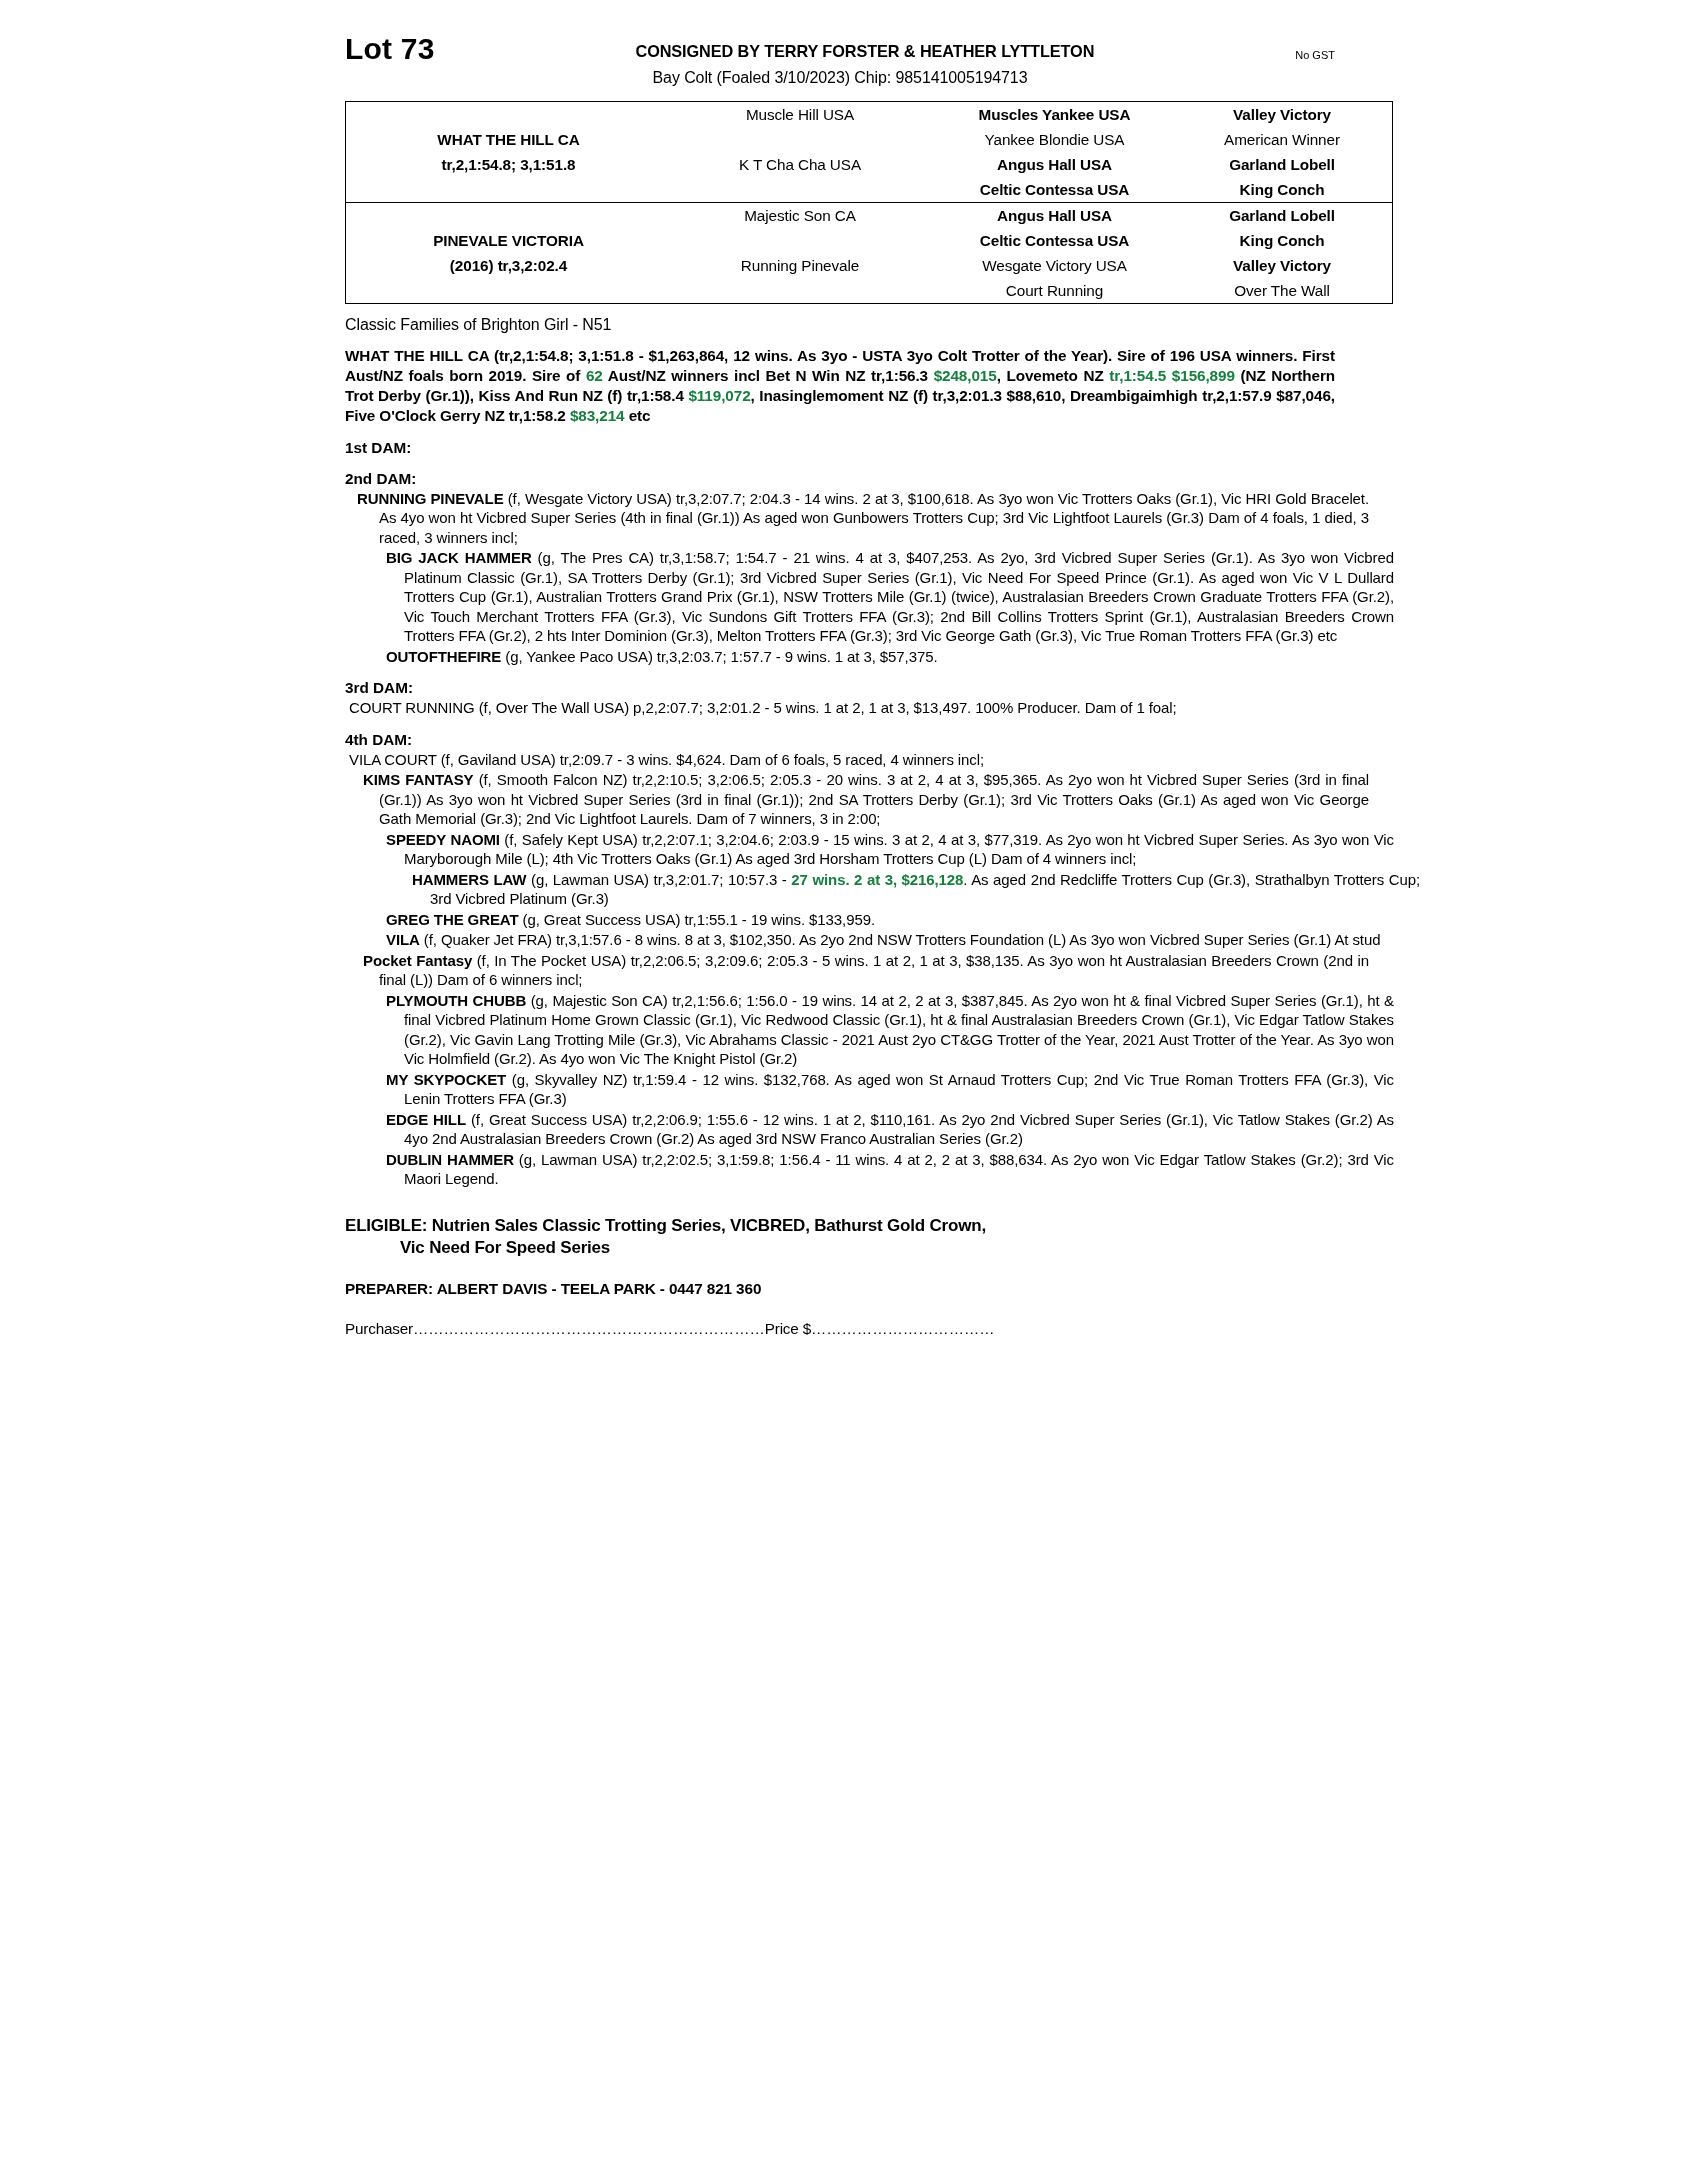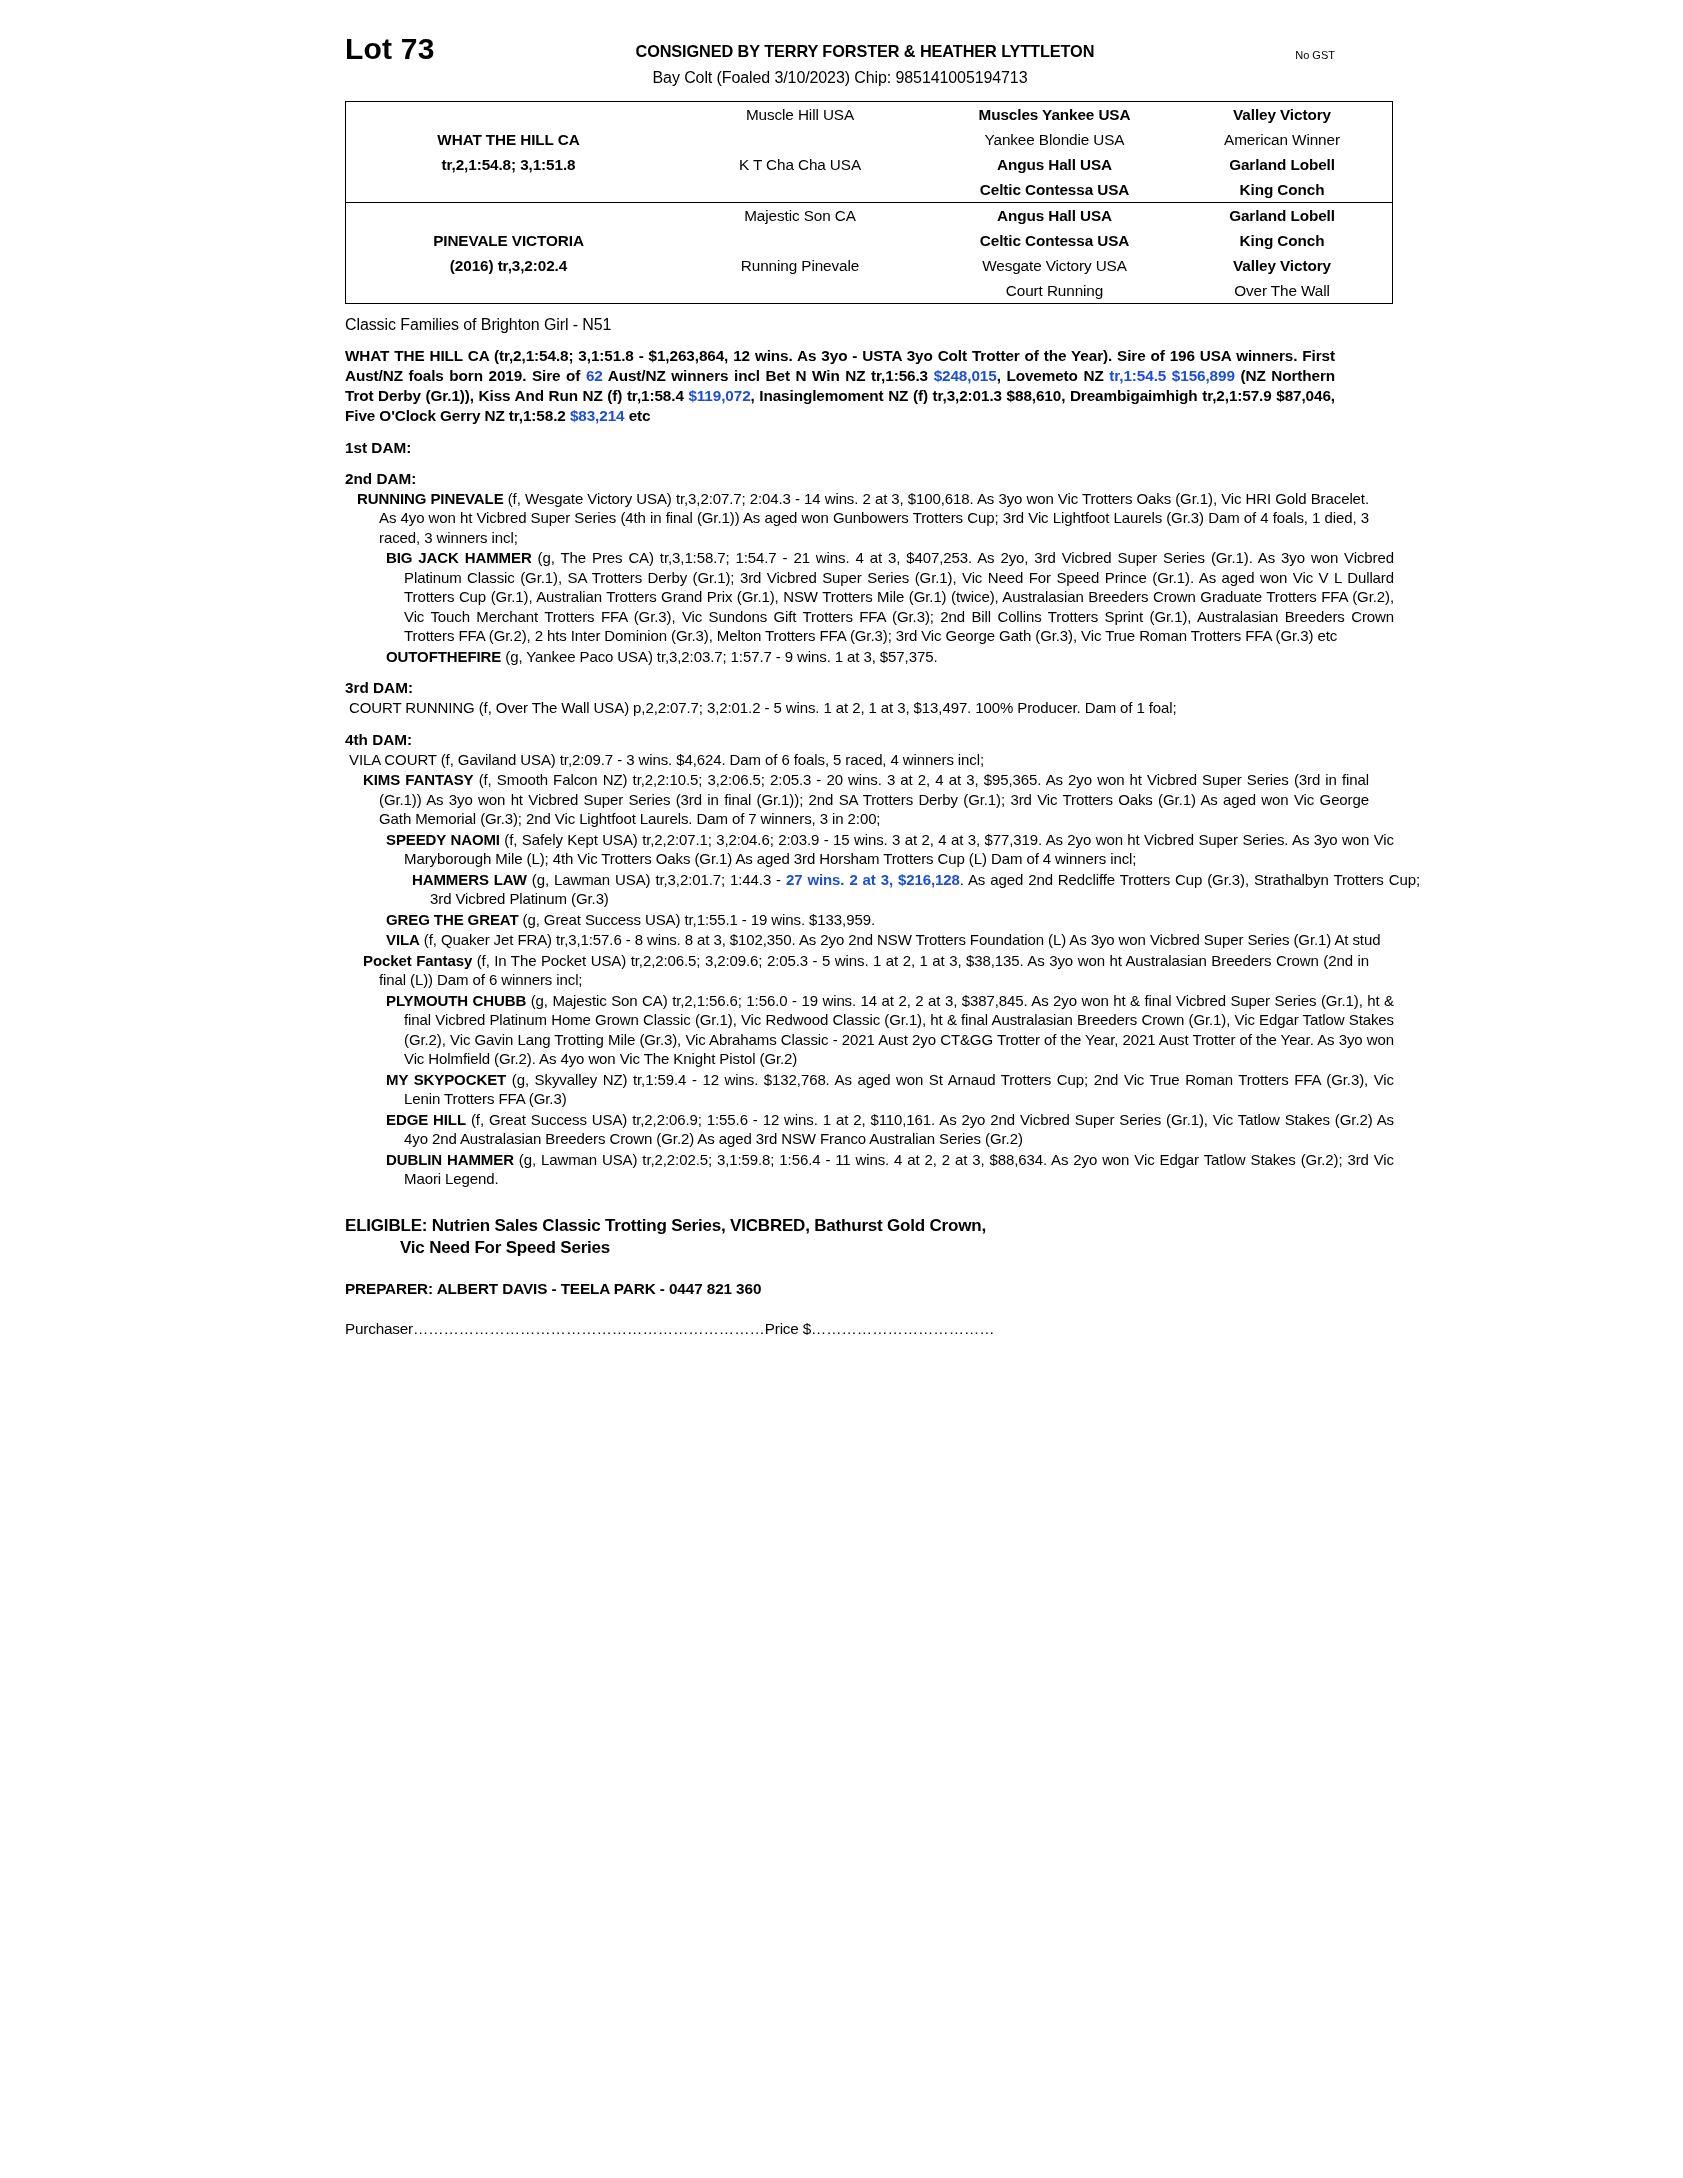--- a/index.html
+++ b/index.html
@@ -84,21 +84,21 @@
   }
   .sire-para {
     font-size: 15.3px;
     font-weight: bold;
     text-align: justify;
     width: 990px;
     margin-top: 12px;
     line-height: 1.30;
     letter-spacing: -0.1px;
   }
-  .red { color: #1d4ed8; }
+  .red { color: #15803d; }
   .dam-head {
     font-size: 15.3px;
     font-weight: bold;
     margin-top: 13px;
     margin-bottom: 1px;
   }
   p.t {
     font-size: 15px;
     text-align: justify;
     width: 990px;
@@ -211,21 +211,21 @@
   <p class="t ind2"><span class="b">BIG JACK HAMMER</span><span> (g, The Pres CA) tr,3,1:58.7; 1:54.7 - 21 wins. 4 at 3, $407,253. As 2yo, 3rd Vicbred Super Series (Gr.1). As 3yo won Vicbred Platinum Classic (Gr.1), SA Trotters Derby (Gr.1); 3rd Vicbred Super Series (Gr.1), Vic Need For Speed Prince (Gr.1). As aged won Vic V L Dullard Trotters Cup (Gr.1), Australian Trotters Grand Prix (Gr.1), NSW Trotters Mile (Gr.1) (twice), Australasian Breeders Crown Graduate Trotters FFA (Gr.2), Vic Touch Merchant Trotters FFA (Gr.3), Vic Sundons Gift Trotters FFA (Gr.3); 2nd Bill Collins Trotters Sprint (Gr.1), Australasian Breeders Crown Trotters FFA (Gr.2), 2 hts Inter Dominion (Gr.3), Melton Trotters FFA (Gr.3); 3rd Vic George Gath (Gr.3), Vic True Roman Trotters FFA (Gr.3) etc</span></p>
   <p class="t ind2"><span class="b">OUTOFTHEFIRE</span><span> (g, Yankee Paco USA) tr,3,2:03.7; 1:57.7 - 9 wins. 1 at 3, $57,375.</span></p>
 
   <div class="dam-head">3rd DAM:</div>
   <p class="t ind0"><span>COURT RUNNING</span><span> (f, Over The Wall USA) p,2,2:07.7; 3,2:01.2 - 5 wins. 1 at 2, 1 at 3, $13,497. 100% Producer. Dam of 1 foal;</span></p>
 
   <div class="dam-head">4th DAM:</div>
   <p class="t ind0"><span>VILA COURT</span><span> (f, Gaviland USA) tr,2:09.7 - 3 wins. $4,624. Dam of 6 foals, 5 raced, 4 winners incl;</span></p>
   <p class="t ind1"><span class="b">KIMS FANTASY</span><span> (f, Smooth Falcon NZ) tr,2,2:10.5; 3,2:06.5; 2:05.3 - 20 wins. 3 at 2, 4 at 3, $95,365. As 2yo won ht Vicbred Super Series (3rd in final (Gr.1)) As 3yo won ht Vicbred Super Series (3rd in final (Gr.1)); 2nd SA Trotters Derby (Gr.1); 3rd Vic Trotters Oaks (Gr.1) As aged won Vic George Gath Memorial (Gr.3); 2nd Vic Lightfoot Laurels. Dam of 7 winners, 3 in 2:00;</span></p>
   <p class="t ind2"><span class="b">SPEEDY NAOMI</span><span> (f, Safely Kept USA) tr,2,2:07.1; 3,2:04.6; 2:03.9 - 15 wins. 3 at 2, 4 at 3, $77,319. As 2yo won ht Vicbred Super Series. As 3yo won Vic Maryborough Mile (L); 4th Vic Trotters Oaks (Gr.1) As aged 3rd Horsham Trotters Cup (L) Dam of 4 winners incl;</span></p>
-  <p class="t ind3"><span class="b">HAMMERS LAW</span><span> (g, Lawman USA) tr,3,2:01.7; 1:44.3 - </span><span class="red b">27 wins. 2 at 3, $216,128</span><span>. As aged 2nd Redcliffe Trotters Cup (Gr.3), Strathalbyn Trotters Cup; 3rd Vicbred Platinum (Gr.3)</span></p>
+  <p class="t ind3"><span class="b">HAMMERS LAW</span><span> (g, Lawman USA) tr,3,2:01.7; 10:57.3 - </span><span class="red b">27 wins. 2 at 3, $216,128</span><span>. As aged 2nd Redcliffe Trotters Cup (Gr.3), Strathalbyn Trotters Cup; 3rd Vicbred Platinum (Gr.3)</span></p>
   <p class="t ind2"><span class="b">GREG THE GREAT</span><span> (g, Great Success USA) tr,1:55.1 - 19 wins. $133,959.</span></p>
   <p class="t ind2"><span class="b">VILA</span><span> (f, Quaker Jet FRA) tr,3,1:57.6 - 8 wins. 8 at 3, $102,350. As 2yo 2nd NSW Trotters Foundation (L) As 3yo won Vicbred Super Series (Gr.1) At stud</span></p>
   <p class="t ind1"><span class="b">Pocket Fantasy</span><span> (f, In The Pocket USA) tr,2,2:06.5; 3,2:09.6; 2:05.3 - 5 wins. 1 at 2, 1 at 3, $38,135. As 3yo won ht Australasian Breeders Crown (2nd in final (L)) Dam of 6 winners incl;</span></p>
   <p class="t ind2"><span class="b">PLYMOUTH CHUBB</span><span> (g, Majestic Son CA) tr,2,1:56.6; 1:56.0 - 19 wins. 14 at 2, 2 at 3, $387,845. As 2yo won ht &amp; final Vicbred Super Series (Gr.1), ht &amp; final Vicbred Platinum Home Grown Classic (Gr.1), Vic Redwood Classic (Gr.1), ht &amp; final Australasian Breeders Crown (Gr.1), Vic Edgar Tatlow Stakes (Gr.2), Vic Gavin Lang Trotting Mile (Gr.3), Vic Abrahams Classic - 2021 Aust 2yo CT&amp;GG Trotter of the Year, 2021 Aust Trotter of the Year. As 3yo won Vic Holmfield (Gr.2). As 4yo won Vic The Knight Pistol (Gr.2)</span></p>
   <p class="t ind2"><span class="b">MY SKYPOCKET</span><span> (g, Skyvalley NZ) tr,1:59.4 - 12 wins. $132,768. As aged won St Arnaud Trotters Cup; 2nd Vic True Roman Trotters FFA (Gr.3), Vic Lenin Trotters FFA (Gr.3)</span></p>
   <p class="t ind2"><span class="b">EDGE HILL</span><span> (f, Great Success USA) tr,2,2:06.9; 1:55.6 - 12 wins. 1 at 2, $110,161. As 2yo 2nd Vicbred Super Series (Gr.1), Vic Tatlow Stakes (Gr.2) As 4yo 2nd Australasian Breeders Crown (Gr.2) As aged 3rd NSW Franco Australian Series (Gr.2)</span></p>
   <p class="t ind2"><span class="b">DUBLIN HAMMER</span><span> (g, Lawman USA) tr,2,2:02.5; 3,1:59.8; 1:56.4 - 11 wins. 4 at 2, 2 at 3, $88,634. As 2yo won Vic Edgar Tatlow Stakes (Gr.2); 3rd Vic Maori Legend.</span></p>
 
   <div class="eligible">
     <span>ELIGIBLE: Nutrien Sales Classic Trotting Series, VICBRED, Bathurst Gold Crown,</span>

